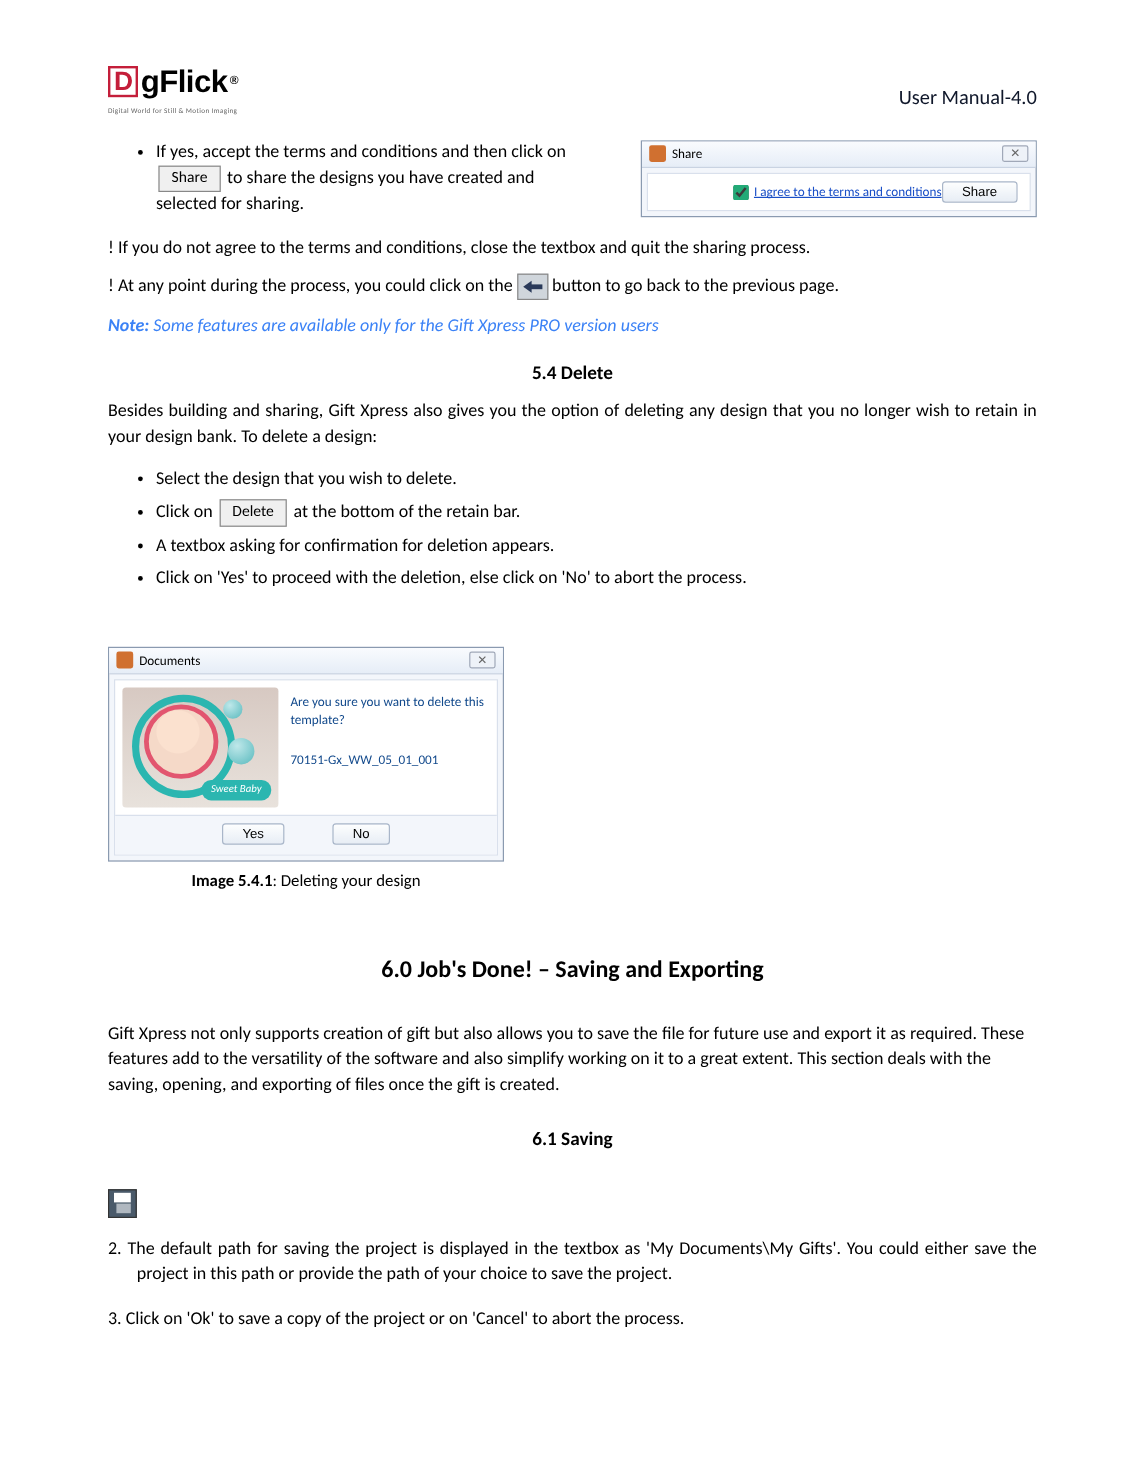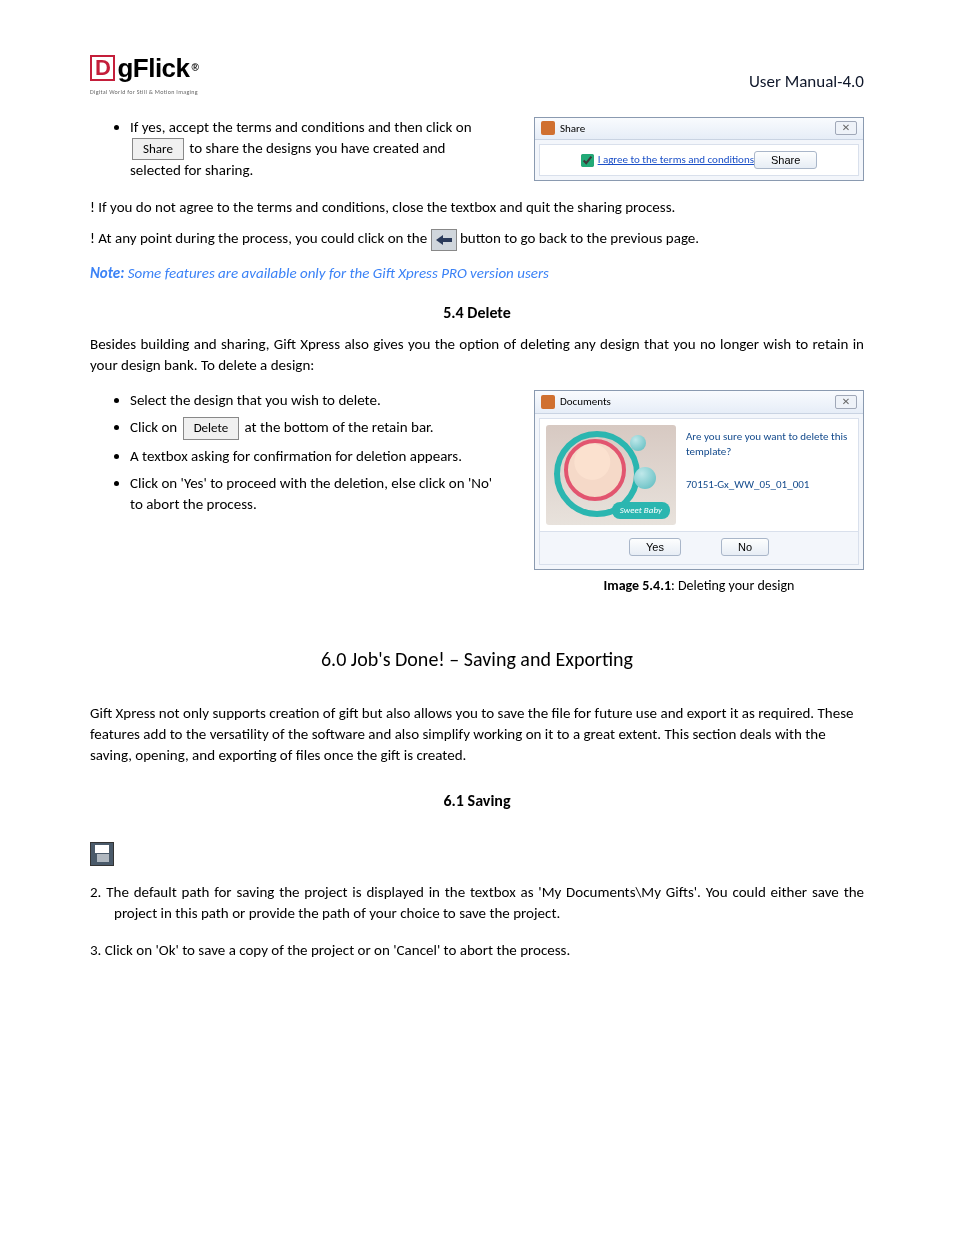--- a/index.html
+++ b/index.html
@@ -112,21 +112,21 @@
 
   h2.section-h {
     text-align: center;
     font-size: 16px;
     font-weight: bold;
     margin: 10px 0 4px;
   }
   h1.big-h {
     text-align: center;
     font-size: 20px;
-    font-weight: normal;
+    font-weight: bold;
     margin: 50px 0 30px;
   }
 
   
   .dlg {
     border: 1px solid #8a9ab0;
     background: #f3f6fb;
     font-size: 11px;
     width: 100%;
   }
@@ -148,21 +148,21 @@
     width: 22px; height: 14px;
     border: 1px solid #a0a8b8;
     border-radius: 2px;
     background: #eef2f8;
     text-align: center;
     line-height: 12px;
     font-size: 10px;
     color: #666;
   }
 
-  .share-body { display: flex; align-items: center; justify-content: center; padding: 6px 10px; }
+  .share-body { display: flex; align-items: center; justify-content: flex-end; padding: 6px 10px; }
   .share-check { display: flex; align-items: center; gap: 4px; }
   .share-check input { accent-color: #2a7; }
   .share-link { color: #1a4fc7; text-decoration: underline; cursor: pointer; }
   .dlg-btn {
     background: linear-gradient(#fdfefe,#e7edf5);
     border: 1px solid #a9b6c9;
     border-radius: 3px;
     padding: 2px 16px;
     font-size: 11px;
   }
@@ -267,21 +267,21 @@
   <span>button to go back to the previous page.</span>
 </p>
 
 <p class="note">
   <b>Note:</b><span> Some features are available only for the Gift Xpress PRO version users</span>
 </p>
 
 <h2 class="section-h">5.4 Delete</h2>
 <p class="para justify">Besides building and sharing, Gift Xpress also gives you the option of deleting any design that you no longer wish to retain in your design bank. To delete a design:</p>
 
-<div class="two-col" style="align-items:flex-start; margin-top:14px;">
+<div class="two-col" style="align-items:flex-start; margin-top:14px;flex-direction:column;">
   <div class="left-col">
     <ul class="bullets delete-bullets">
       <li>Select the design that you wish to delete.</li>
       <li>
         <span>Click on </span>
         <span class="btn-inline">Delete</span>
         <span> at the bottom of the retain bar.</span>
       </li>
       <li>A textbox asking for confirmation for deletion appears.</li>
       <li>Click on 'Yes' to proceed with the deletion, else click on 'No' to abort the process.</li>

